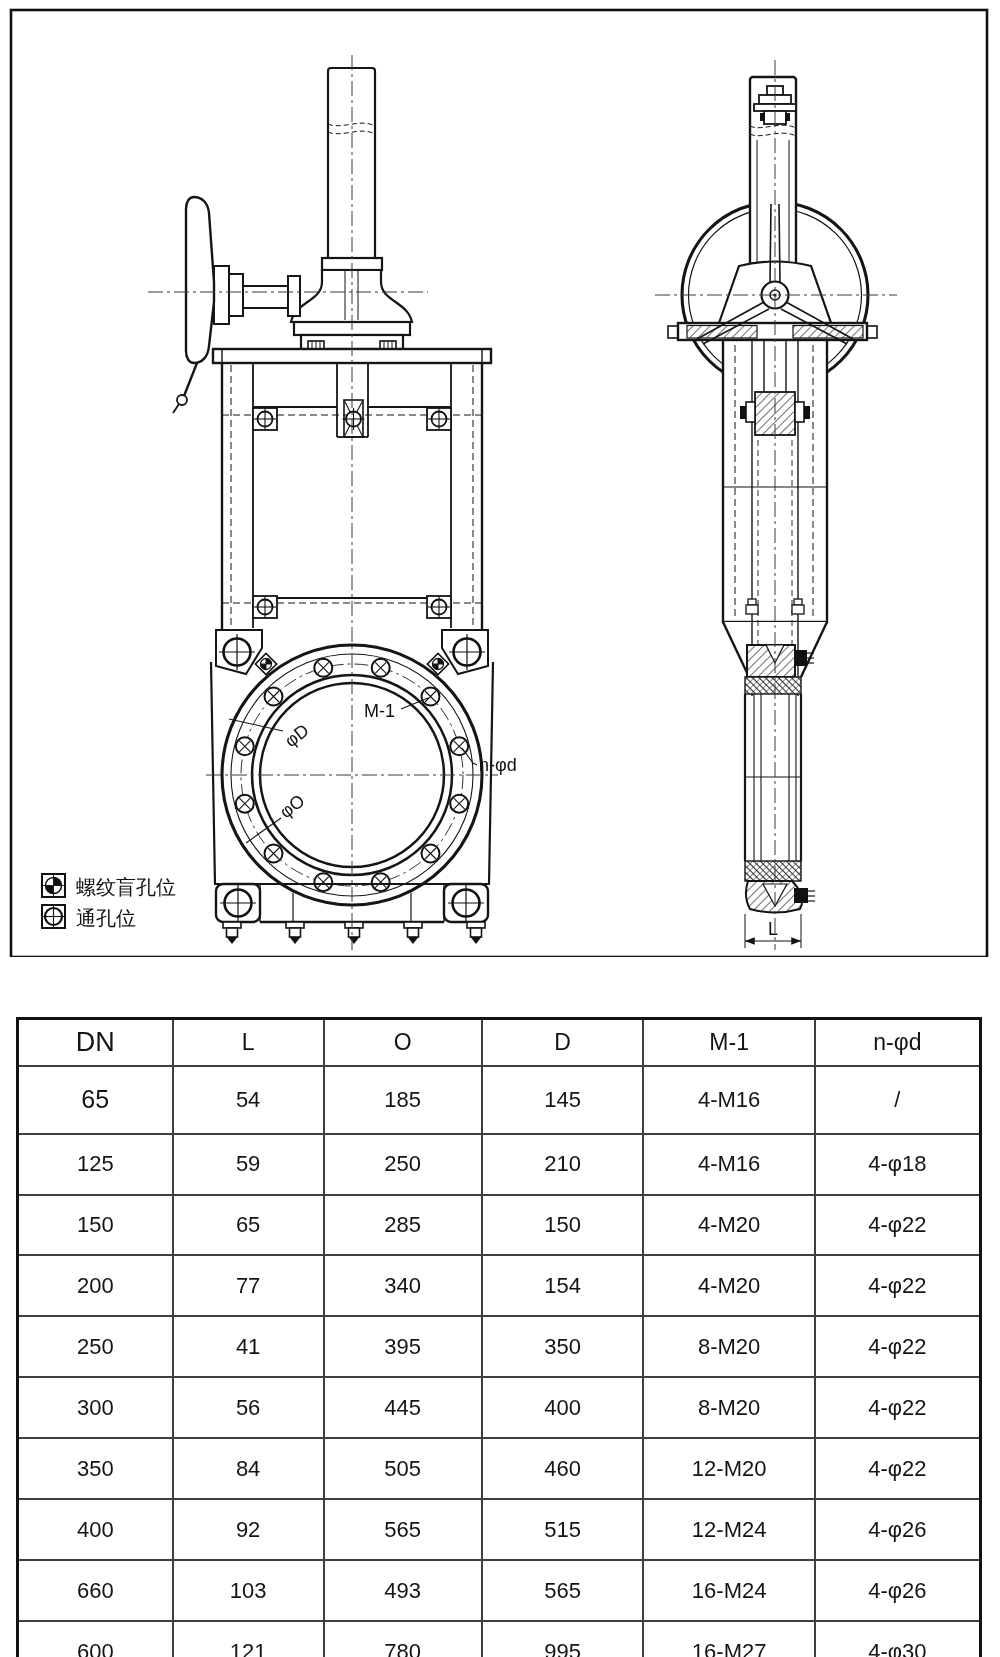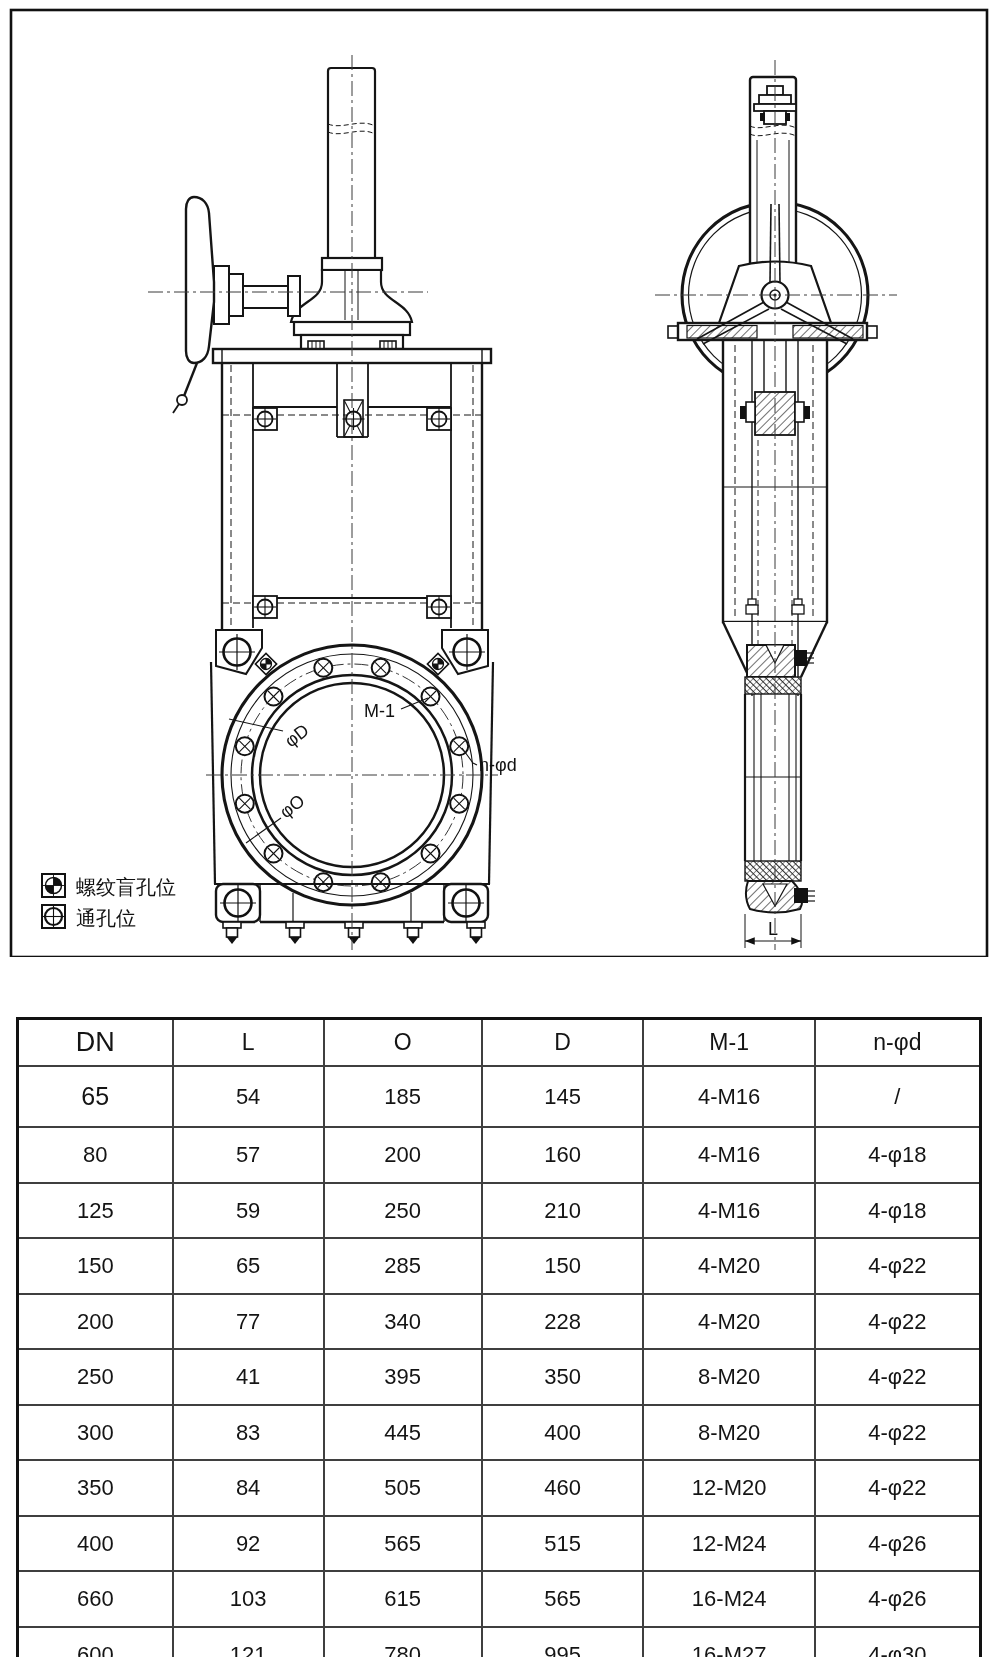--- a/index.html
+++ b/index.html
@@ -400,62 +400,54 @@
   <tbody>
     <tr>
         <td>65</td>
         <td>54</td>
         <td>185</td>
         <td>145</td>
         <td>4-M16</td>
         <td>/</td>
       </tr>
     <tr>
-        <td>80</td>
-        <td>57</td>
-        <td>200</td>
-        <td>160</td>
-        <td>4-M16</td>
-        <td>4-φ18</td>
-      </tr>
-    <tr>
         <td>125</td>
         <td>59</td>
         <td>250</td>
         <td>210</td>
         <td>4-M16</td>
         <td>4-φ18</td>
       </tr>
     <tr>
         <td>150</td>
         <td>65</td>
         <td>285</td>
         <td>150</td>
         <td>4-M20</td>
         <td>4-φ22</td>
       </tr>
     <tr>
         <td>200</td>
         <td>77</td>
         <td>340</td>
-        <td>228</td>
+        <td>154</td>
         <td>4-M20</td>
         <td>4-φ22</td>
       </tr>
     <tr>
         <td>250</td>
         <td>41</td>
         <td>395</td>
         <td>350</td>
         <td>8-M20</td>
         <td>4-φ22</td>
       </tr>
     <tr>
         <td>300</td>
-        <td>83</td>
+        <td>56</td>
         <td>445</td>
         <td>400</td>
         <td>8-M20</td>
         <td>4-φ22</td>
       </tr>
     <tr>
         <td>350</td>
         <td>84</td>
         <td>505</td>
         <td>460</td>
@@ -466,21 +458,21 @@
         <td>400</td>
         <td>92</td>
         <td>565</td>
         <td>515</td>
         <td>12-M24</td>
         <td>4-φ26</td>
       </tr>
     <tr>
         <td>660</td>
         <td>103</td>
-        <td>615</td>
+        <td>493</td>
         <td>565</td>
         <td>16-M24</td>
         <td>4-φ26</td>
       </tr>
     <tr>
         <td>600</td>
         <td>121</td>
         <td>780</td>
         <td>995</td>
         <td>16-M27</td>

